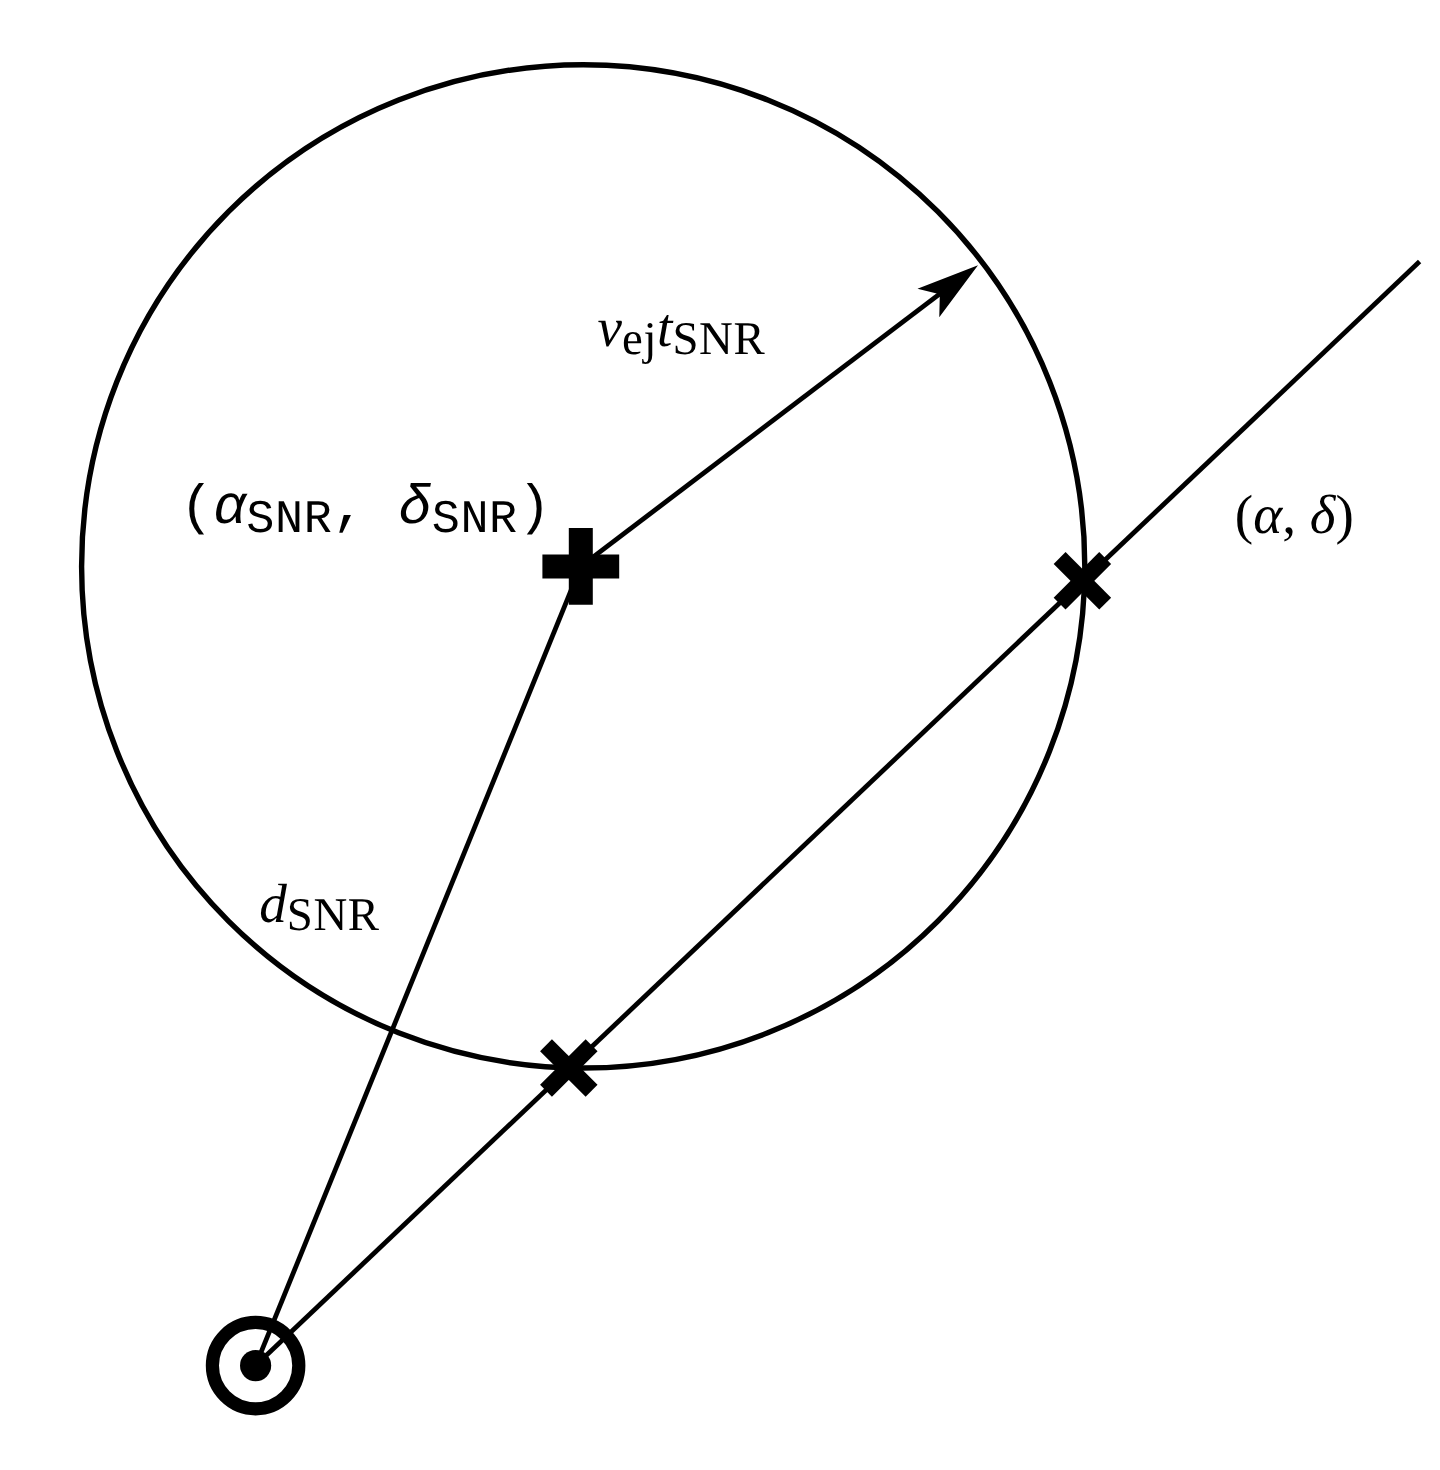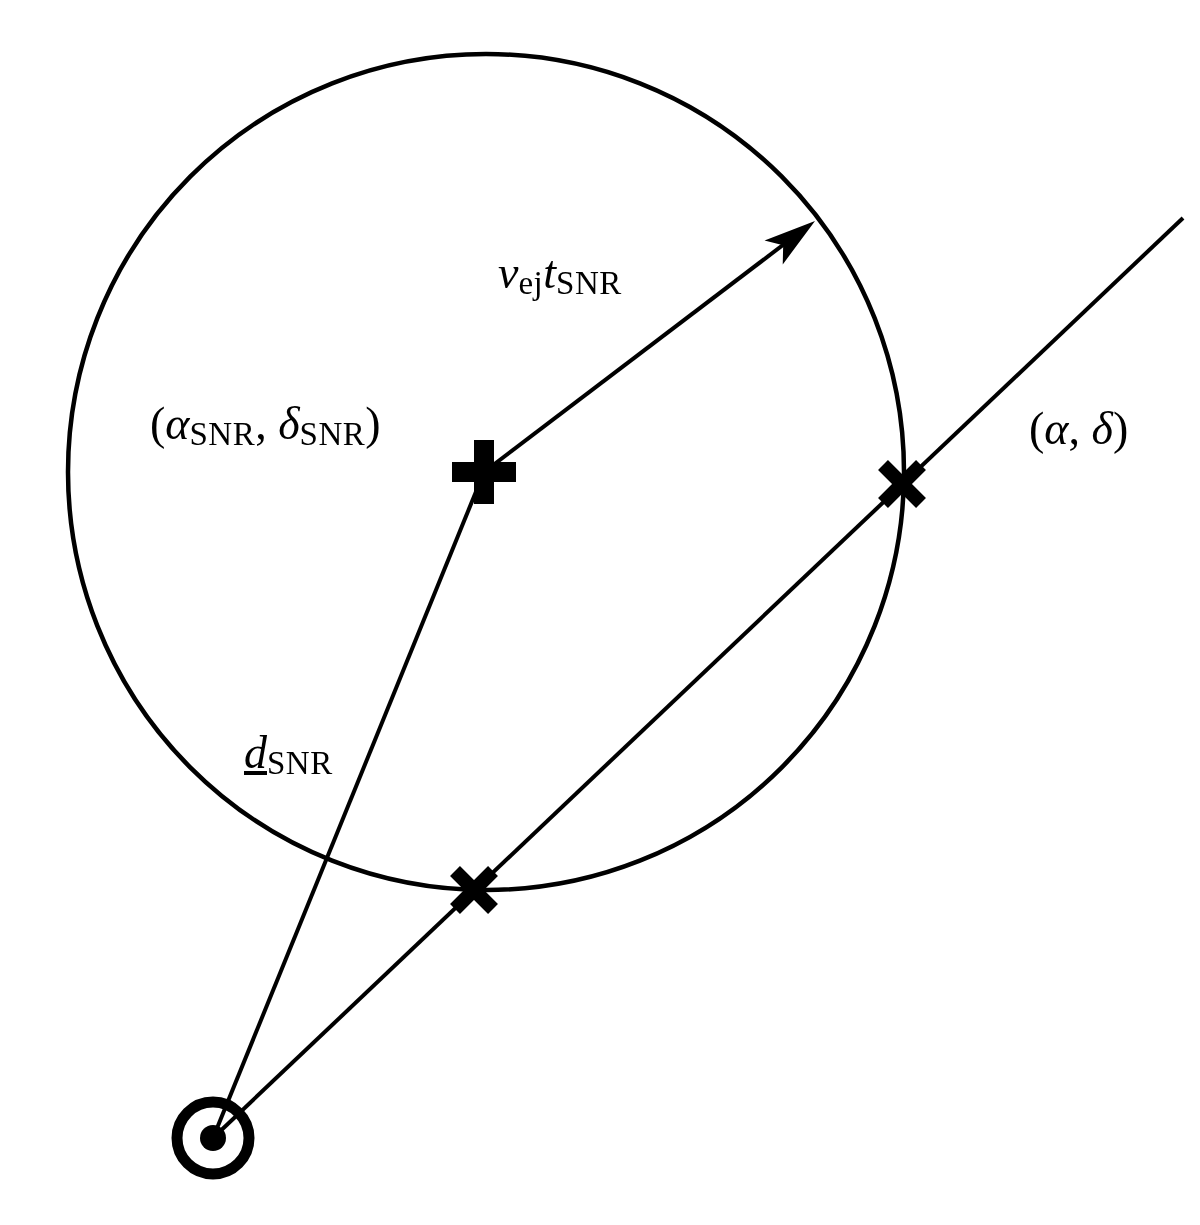--- a/index.html
+++ b/index.html
@@ -25,21 +25,21 @@
     color: #000000;
     font-size: 46px;
     line-height: 1;
     white-space: pre;
     font-family: "Liberation Serif", serif;
   }
   .var {
     font-style: italic;
   }
   .sub {
-    font-size: 33px;
+    font-size: 39px;
     vertical-align: -0.18em;
     letter-spacing: 0.5px;
   }
 </style>
 </head>
 <body>
 
 <div class="canvas">
 
   <svg width="1200" height="1225" viewBox="0 0 1200 1225">
@@ -72,19 +72,19 @@
     </g>
 
     <g transform="translate(213,1138)">
       <circle r="36" fill="none" stroke="#000000" stroke-width="11"></circle>
       <circle r="13" fill="#000000"></circle>
     </g>
   </svg>
 
   <div class="mlabel" style="left:498px; top:250px;"><span class="var">v</span><span class="sub">ej</span><span class="var">t</span><span class="sub">SNR</span></div>
 
-  <div class="mlabel" style="left:150px; top:401px;"><span>(</span><span class="var">α</span><span class="sub">SNR</span><span>, </span><span class="var">δ</span><span class="sub">SNR</span><span>)</span></div>
+  <div class="mlabel" style="left:150px; top:401px;font-family:Liberation Mono, monospace;"><span>(</span><span class="var">α</span><span class="sub">SNR</span><span>, </span><span class="var">δ</span><span class="sub">SNR</span><span>)</span></div>
 
   <div class="mlabel" style="left:1029px; top:406px;"><span>(</span><span class="var">α</span><span>, </span><span class="var">δ</span><span>)</span></div>
 
-  <div class="mlabel" style="left:244px; top:730px;text-decoration:underline;"><span class="var">d</span><span class="sub">SNR</span></div>
+  <div class="mlabel" style="left:216px; top:730px;"><span class="var">d</span><span class="sub">SNR</span></div>
 
 </div>
 
 </body></html>

